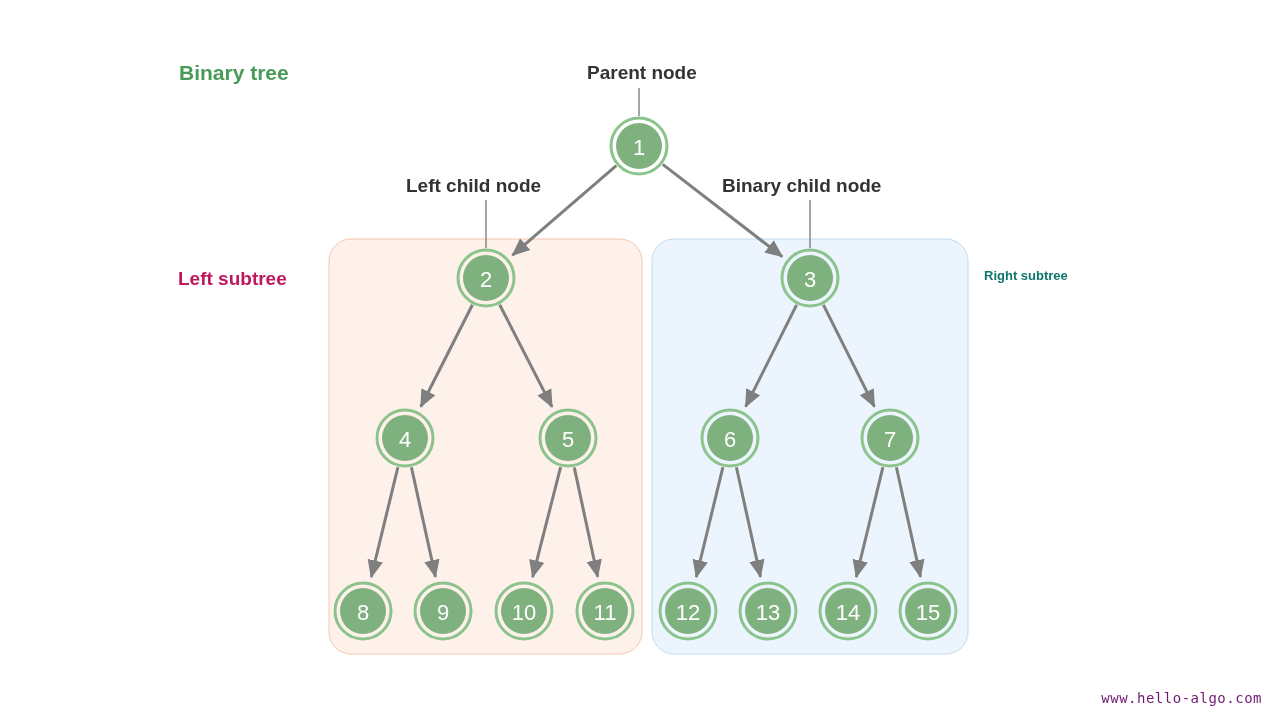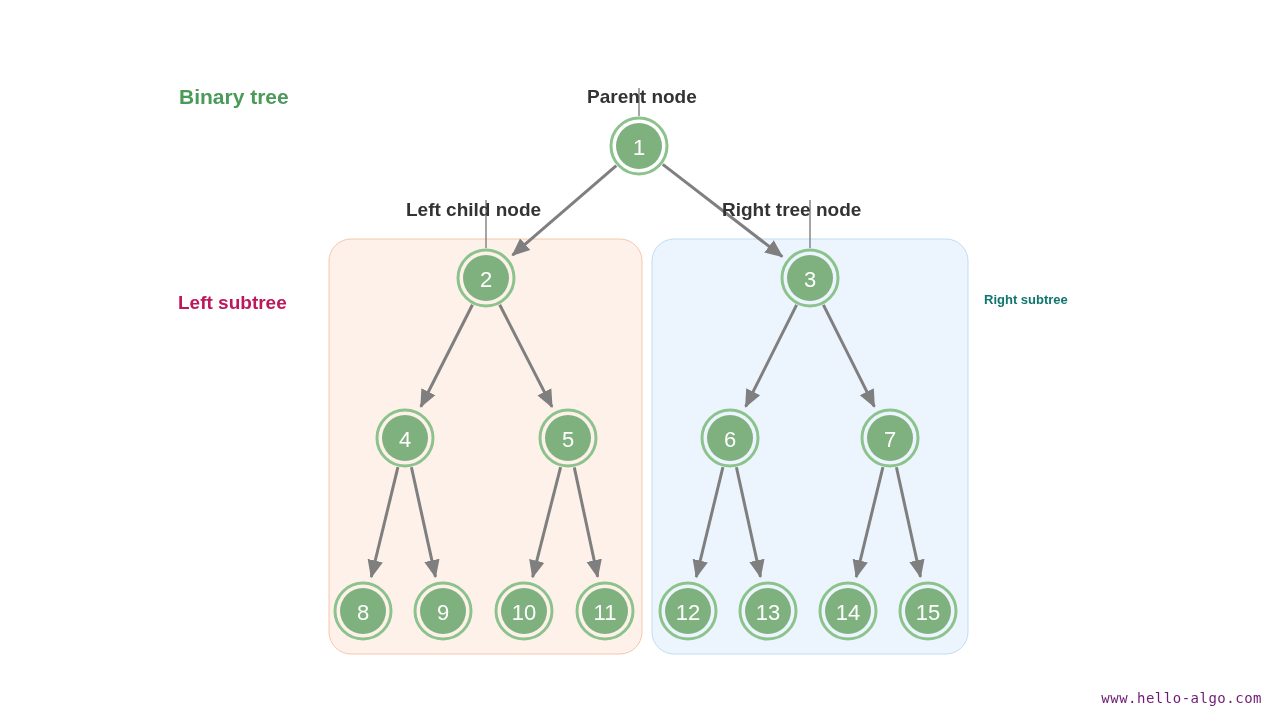--- a/index.html
+++ b/index.html
@@ -21,21 +21,20 @@
     top: 0;
     width: 1280px;
     height: 720px;
   }
   .lbl {
     position: absolute;
     font-family: "Liberation Sans", sans-serif;
     font-weight: bold;
     white-space: nowrap;
     line-height: 1;
-    margin-top: 24px;
   }
   .lbl-title {
     font-size: 21px;
     color: #4a9a5a;
   }
   .lbl-dark {
     font-size: 19px;
     color: #333333;
   }
   .lbl-left-sub {
@@ -179,21 +178,21 @@
         </g>
       </g>
   </svg>
 
   <div class="lbl lbl-title" id="lbl-title" style="left: 179px; top: 62px;">Binary tree</div>
 
   <div class="lbl lbl-dark" id="lbl-parent" style="left: 587px; top: 63px;">Parent node</div>
 
   <div class="lbl lbl-dark" id="lbl-left-child" style="left: 406px; top: 176px; text-align: right;">Left child node</div>
 
-  <div class="lbl lbl-dark" id="lbl-right-child" style="left: 722px; top: 176px;">Right tree node</div>
+  <div class="lbl lbl-dark" id="lbl-right-child" style="left: 722px; top: 176px;">Binary child node</div>
 
   <div class="lbl lbl-left-sub" id="lbl-left-sub" style="left: 178px; top: 269px;">Left subtree</div>
 
   <div class="lbl lbl-right-sub" id="lbl-right-sub" style="left: 984px; top: 269px;">Right subtree</div>
 
   <div class="watermark">www.hello-algo.com</div>
 
 </div>
 
 </body></html>

